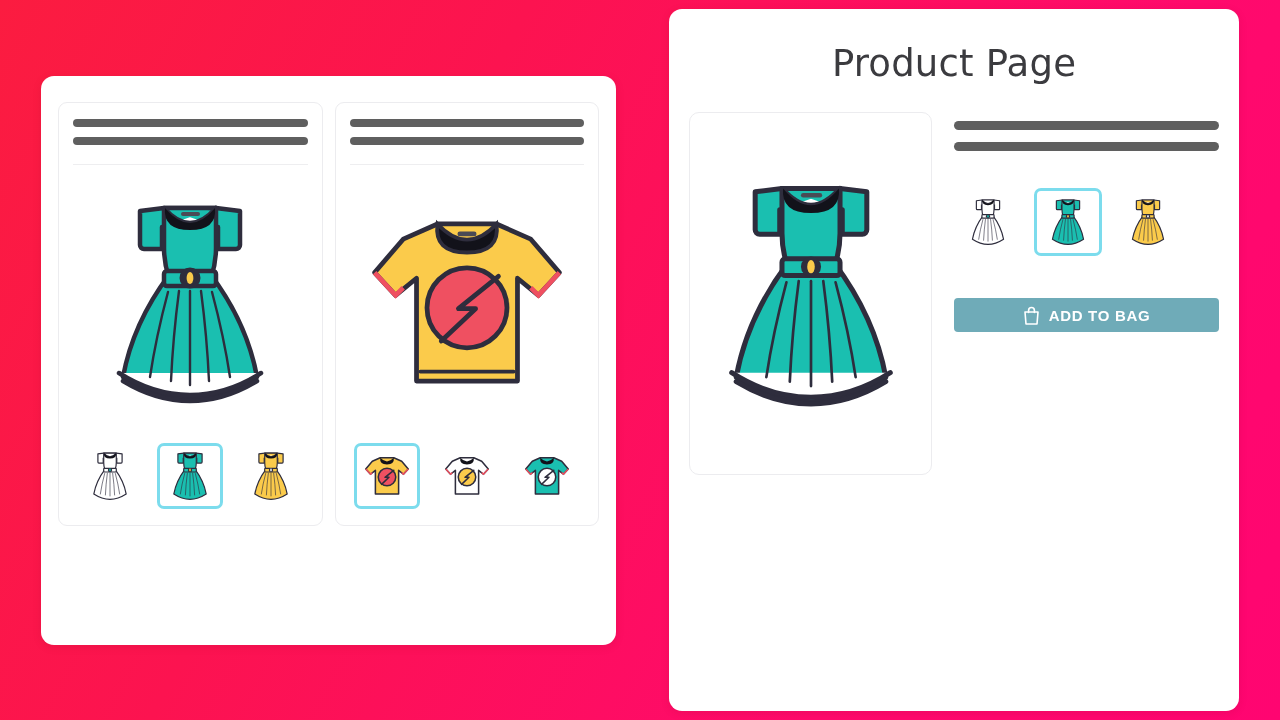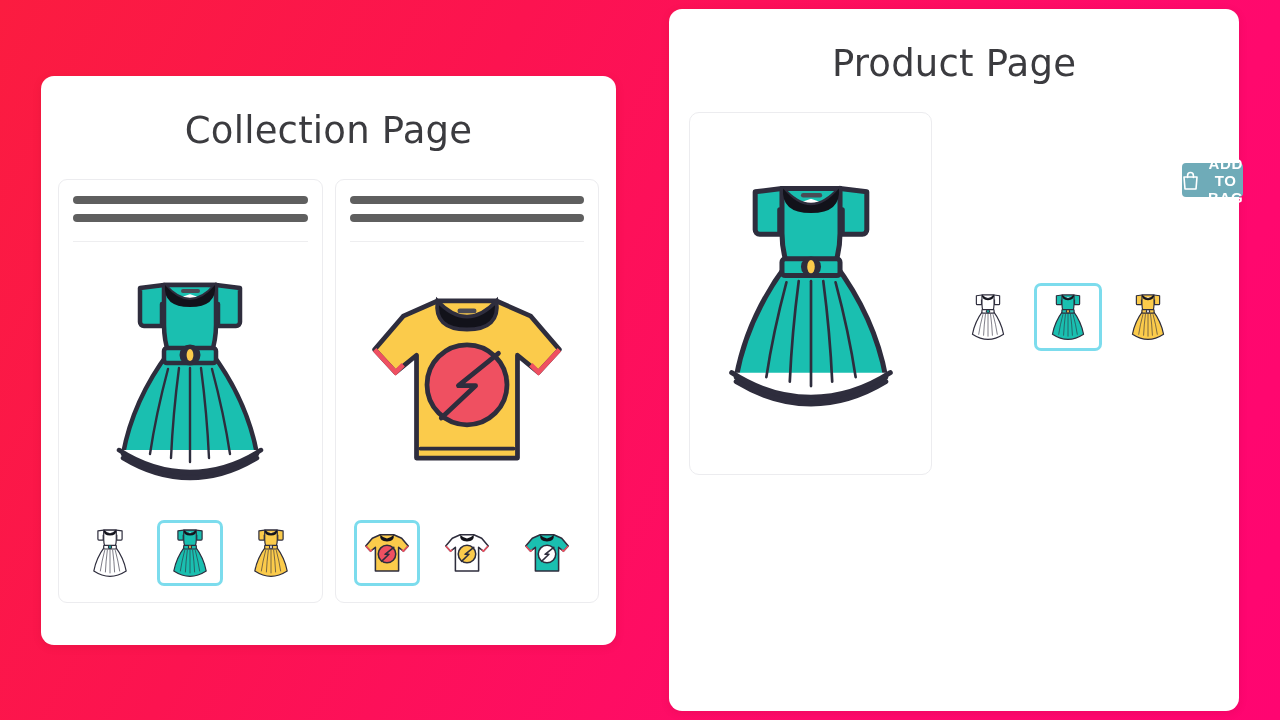--- a/index.html
+++ b/index.html
@@ -120,21 +120,21 @@
     display: flex;
     align-items: center;
     justify-content: center;
     background: #fff;
     flex-shrink: 0;
   }
   .product-info {
     flex: 1;
     padding-top: 9px;
     display: flex;
-    flex-direction: row;
+    flex-direction: column;
   }
   .product-info .bars { gap: 12px; }
   .product-thumbs {
     display: flex;
     gap: 12px;
     margin-top: 37px;
     align-items: center;
   }
   .product-thumbs .thumb { width: 68px; height: 68px; }
 
@@ -156,21 +156,20 @@
     width: 100%;
   }
   .add-to-bag svg { display: block; }
 </style>
 </head>
 <body>
 
 <div class="stage">
 
   <section class="panel panel-collection">
-    <h1 class="panel-title">Collection Page</h1>
 
     <div class="collection-body">
 
       <div class="product-card">
         <div class="bars">
           <div class="bar"></div>
           <div class="bar"></div>
         </div>
         <div class="card-divider"></div>
 

